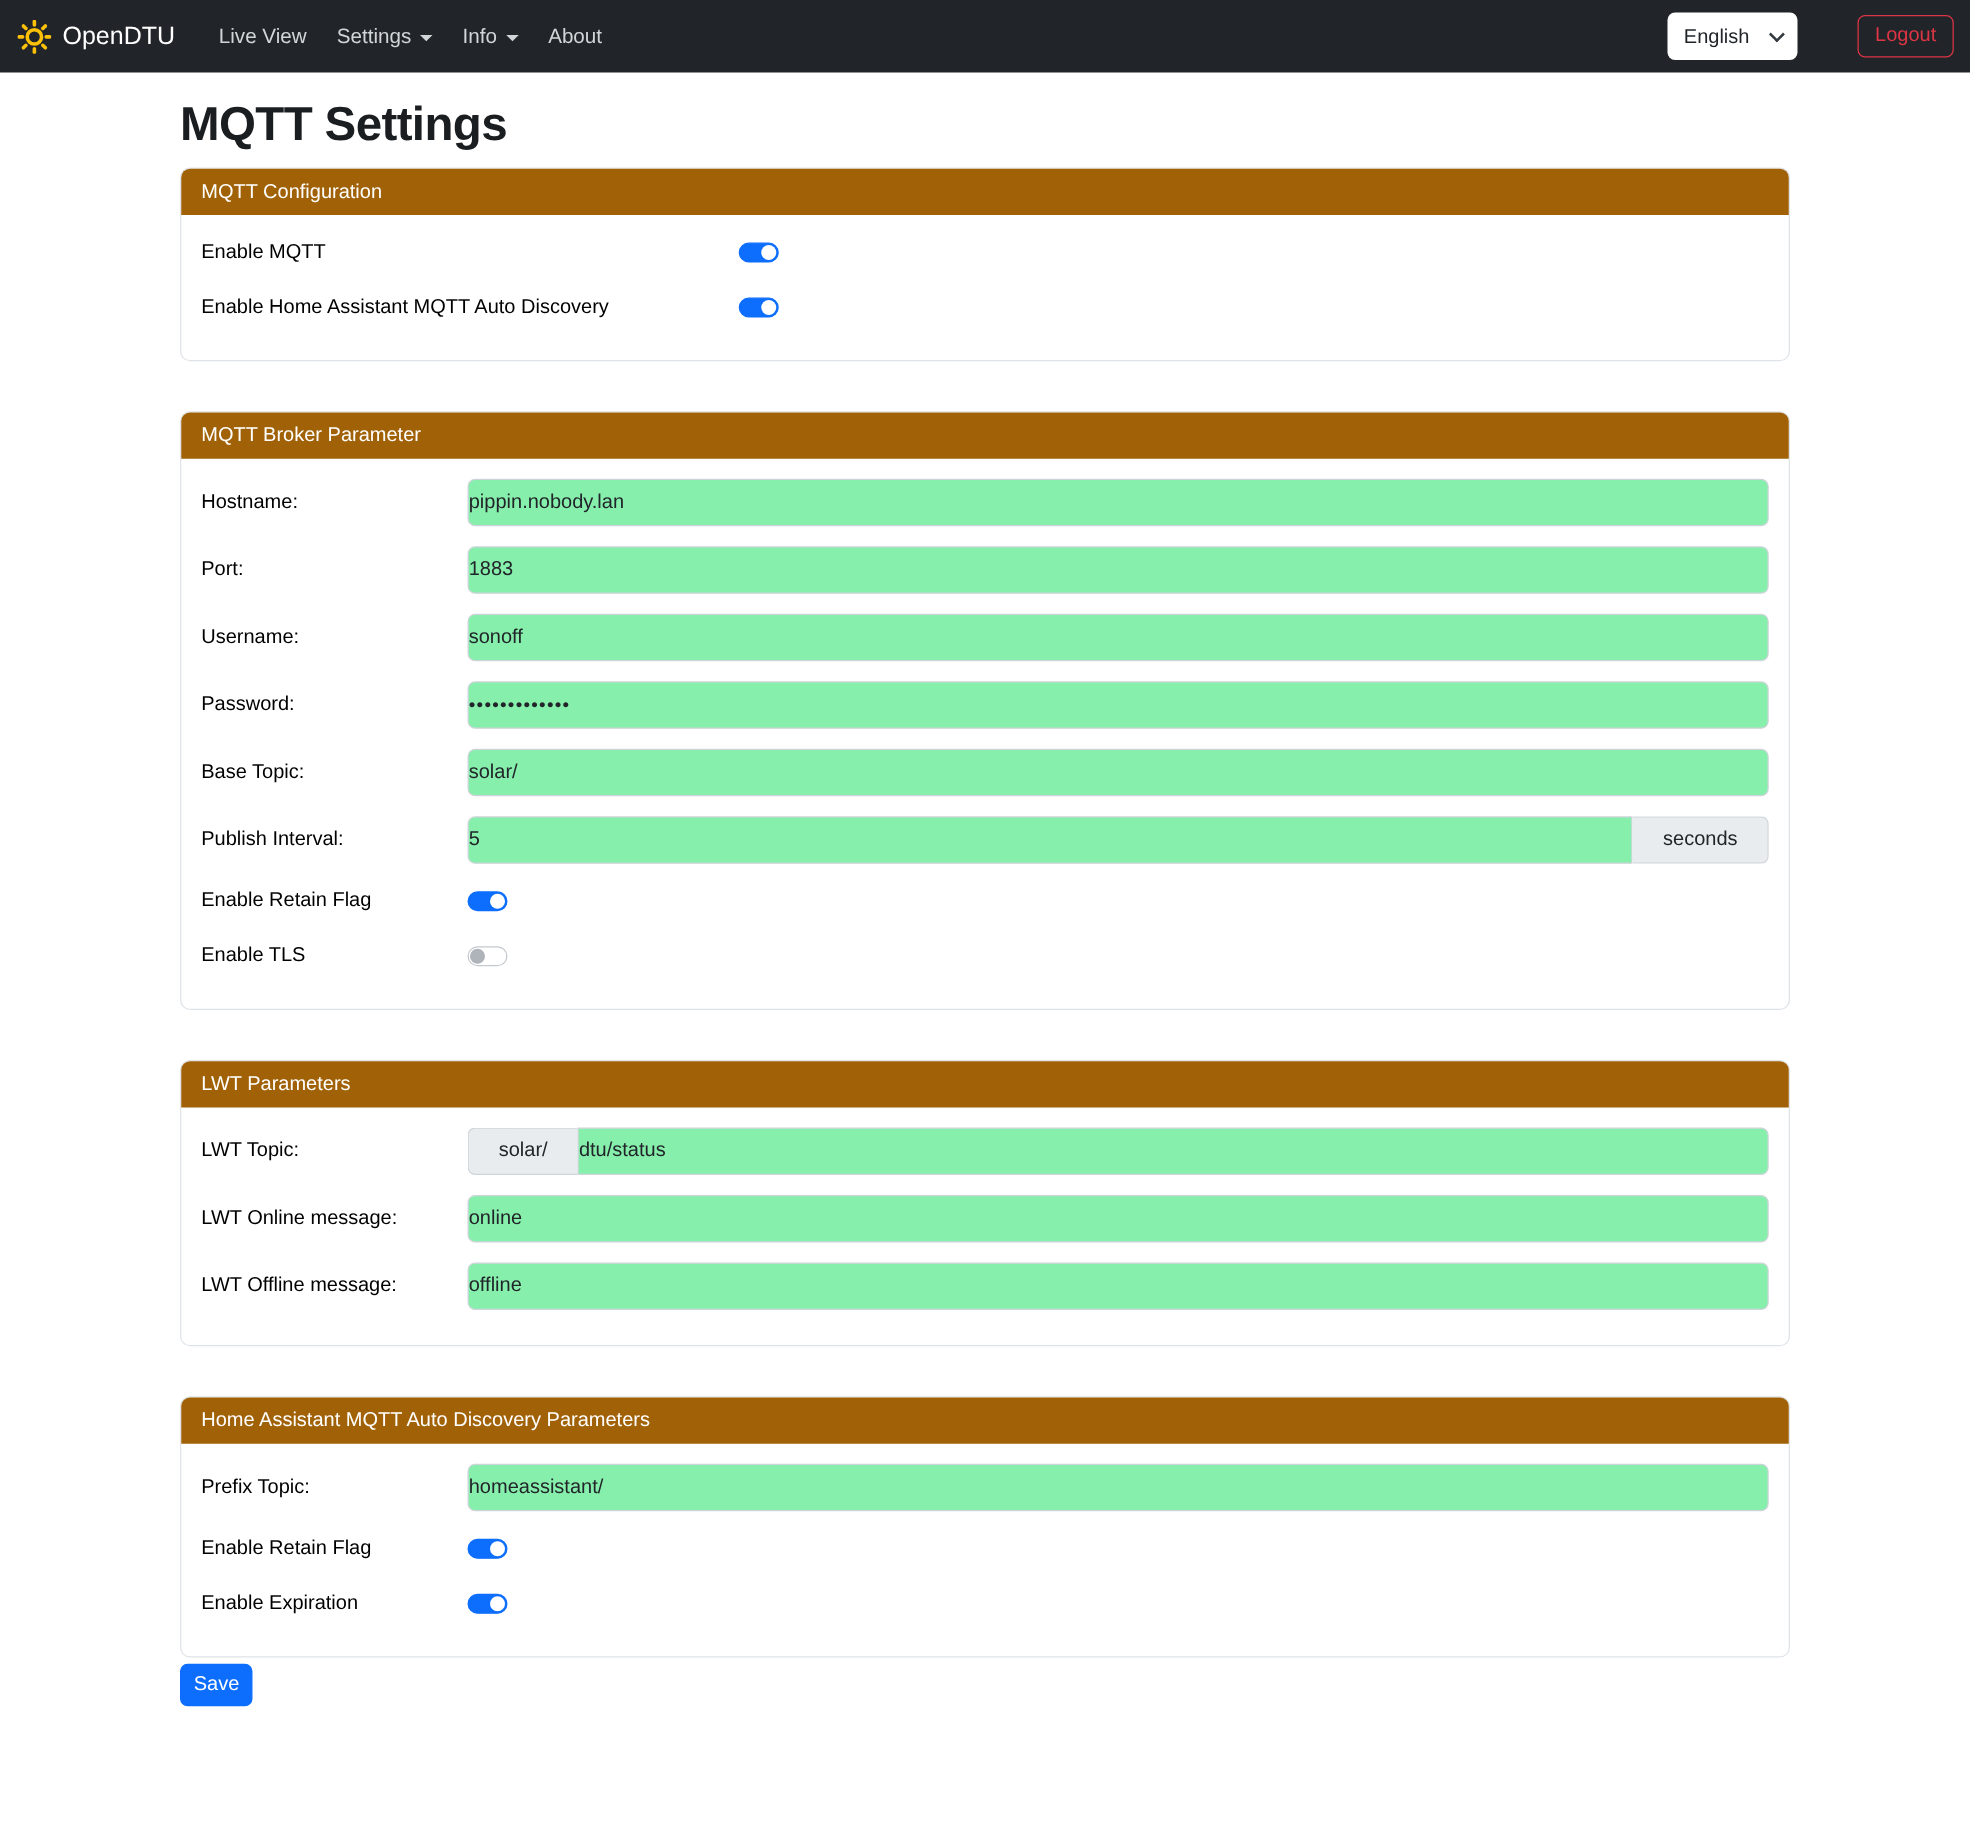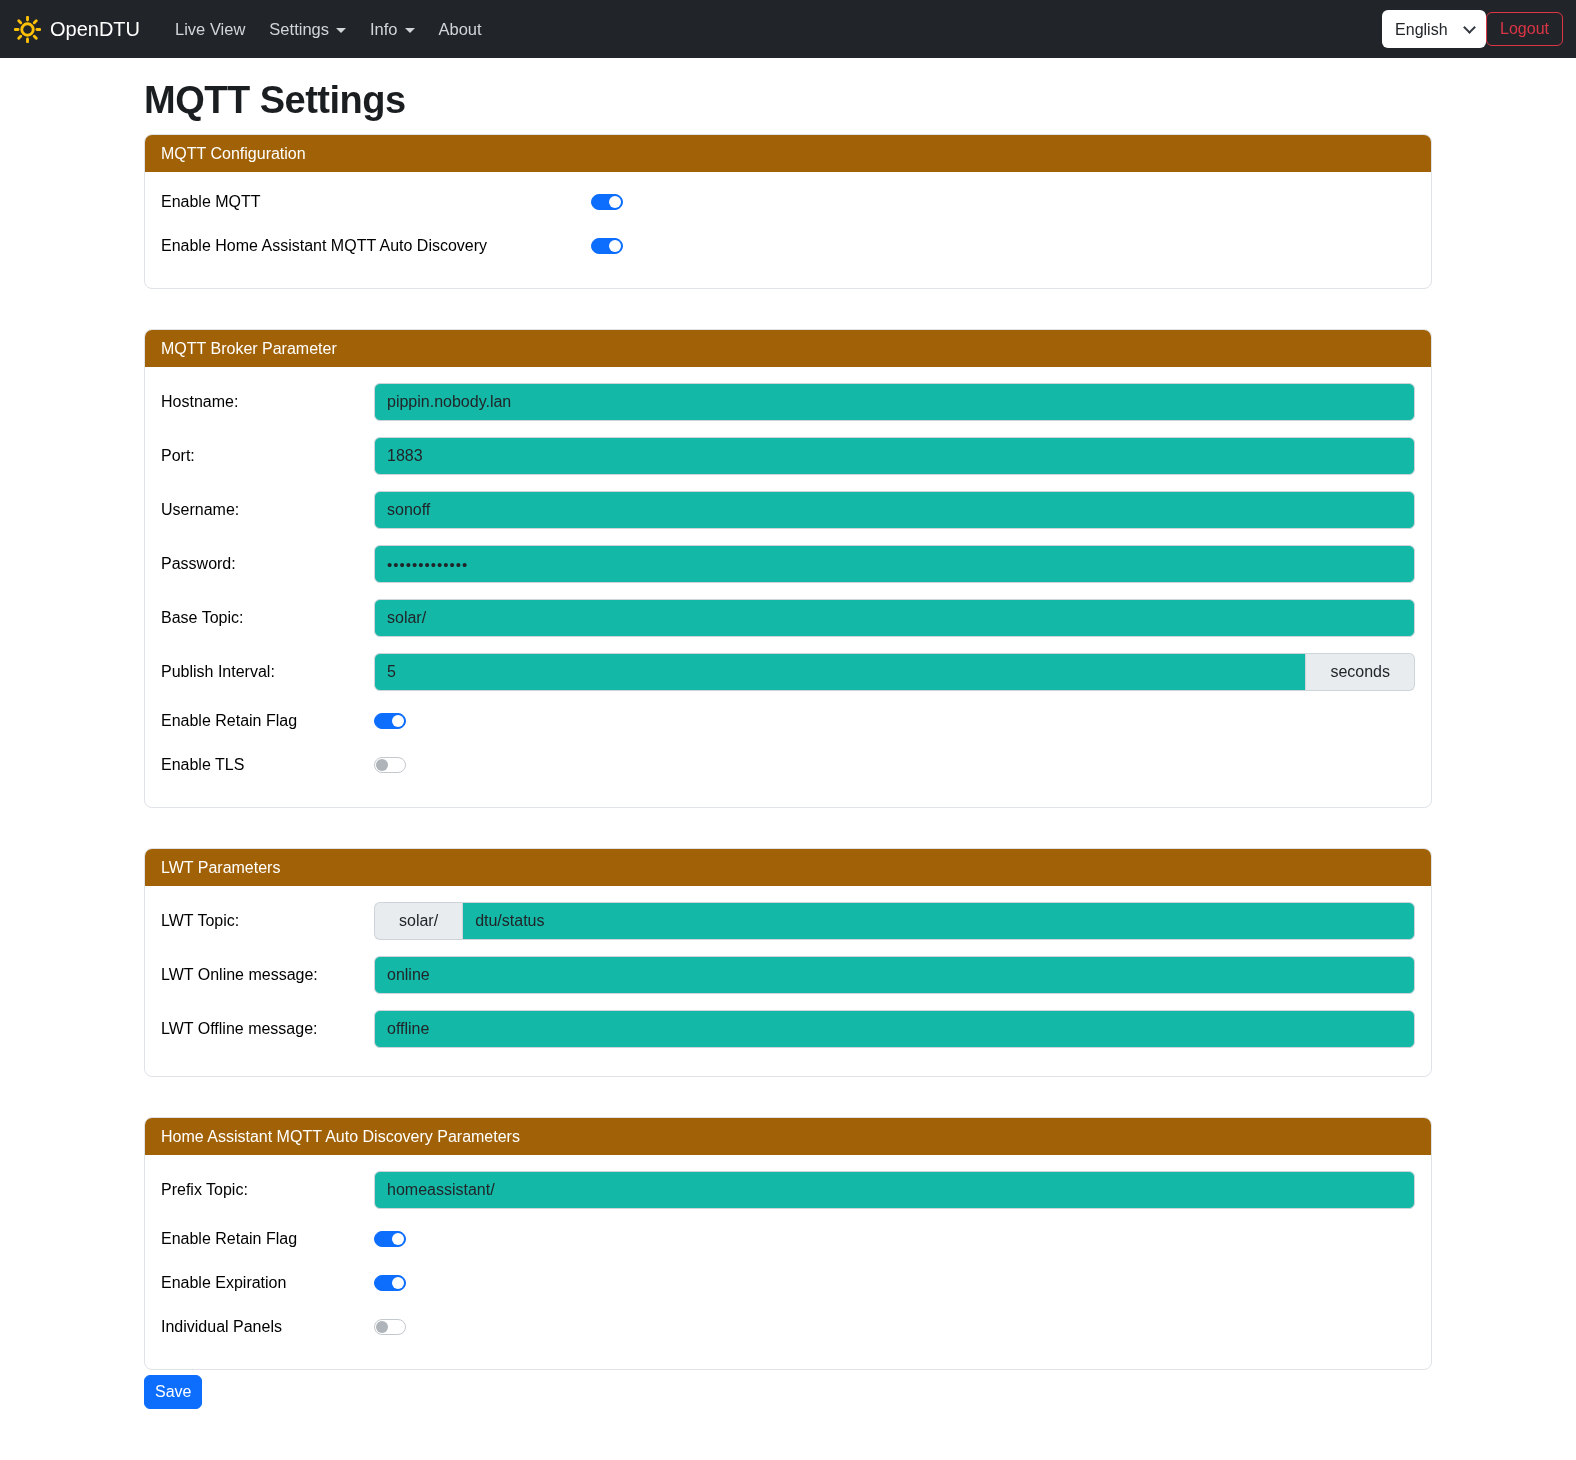--- a/index.html
+++ b/index.html
@@ -91,20 +91,21 @@
   }
   .logout-btn {
     background: transparent;
     border: 1px solid #dc3545;
     color: #dc3545;
     font-family: inherit;
     font-size: 16px;
     padding: 7px 13px;
     border-radius: 6px;
     cursor: pointer;
+    margin-left: 48px;
   }
 
   
   .container { width: 1288px; margin: 0 auto; }
   .page-title {
     font-size: 38px;
     font-weight: 600;
     letter-spacing: -0.5px;
     margin: 21px 0 12px 0;
     color: #1b1e21;
@@ -136,25 +137,25 @@
   .frow:last-child { margin-bottom: 12px; }
   .flabel { color: #000000; font-size: 16px; }
   .label-wide  { flex: 0 0 430px; }
   .label-narrow { flex: 0 0 213px; }
 
   .tinput {
     flex: 1;
     height: 38px;
     border: 1px solid #ced4da;
     border-radius: 6px;
-    padding: 6px 12px;
+    padding: 6px 0;
     font-family: inherit;
     font-size: 16px;
     color: #212529;
-    background: #14b8a6;
+    background: #86efac;
     min-width: 0;
   }
   .input-group { display: flex; flex: 1; }
   .input-group .tinput { border-radius: 0 6px 6px 0; }
   .input-group .tinput.grow { flex: 1; }
   .input-group .tinput.no-right-radius { border-radius: 6px 0 0 6px; }
   .addon {
     height: 38px;
     display: flex;
     align-items: center;
@@ -352,23 +353,17 @@
         <span class="toggle on">
             <span class="knob"></span>
           </span>
       </div>
       <div class="frow">
         <span class="flabel label-narrow">Enable Expiration</span>
         <span class="toggle on">
             <span class="knob"></span>
           </span>
       </div>
-      <div class="frow">
-        <span class="flabel label-narrow">Individual Panels</span>
-        <span class="toggle">
-            <span class="knob"></span>
-          </span>
-      </div>
     </div>
   </section>
 
   <button class="save-btn">Save</button>
 </div>
 
 </body></html>

